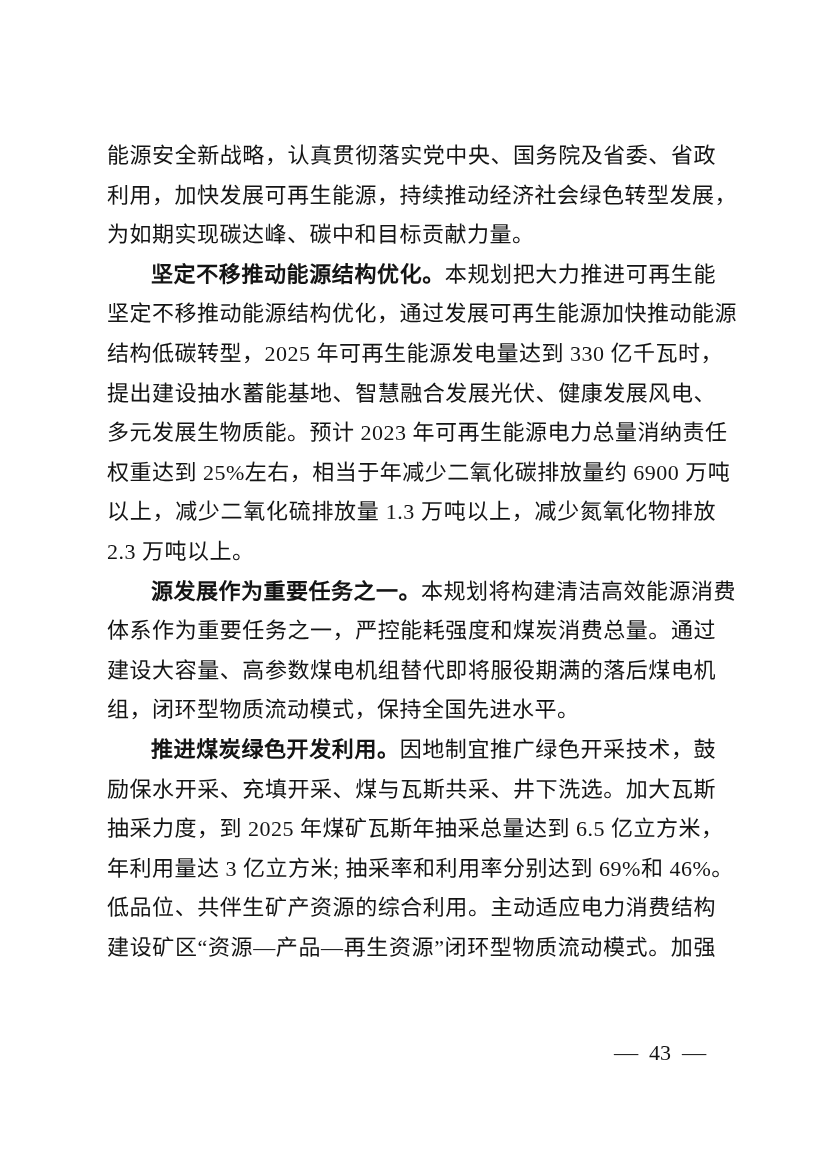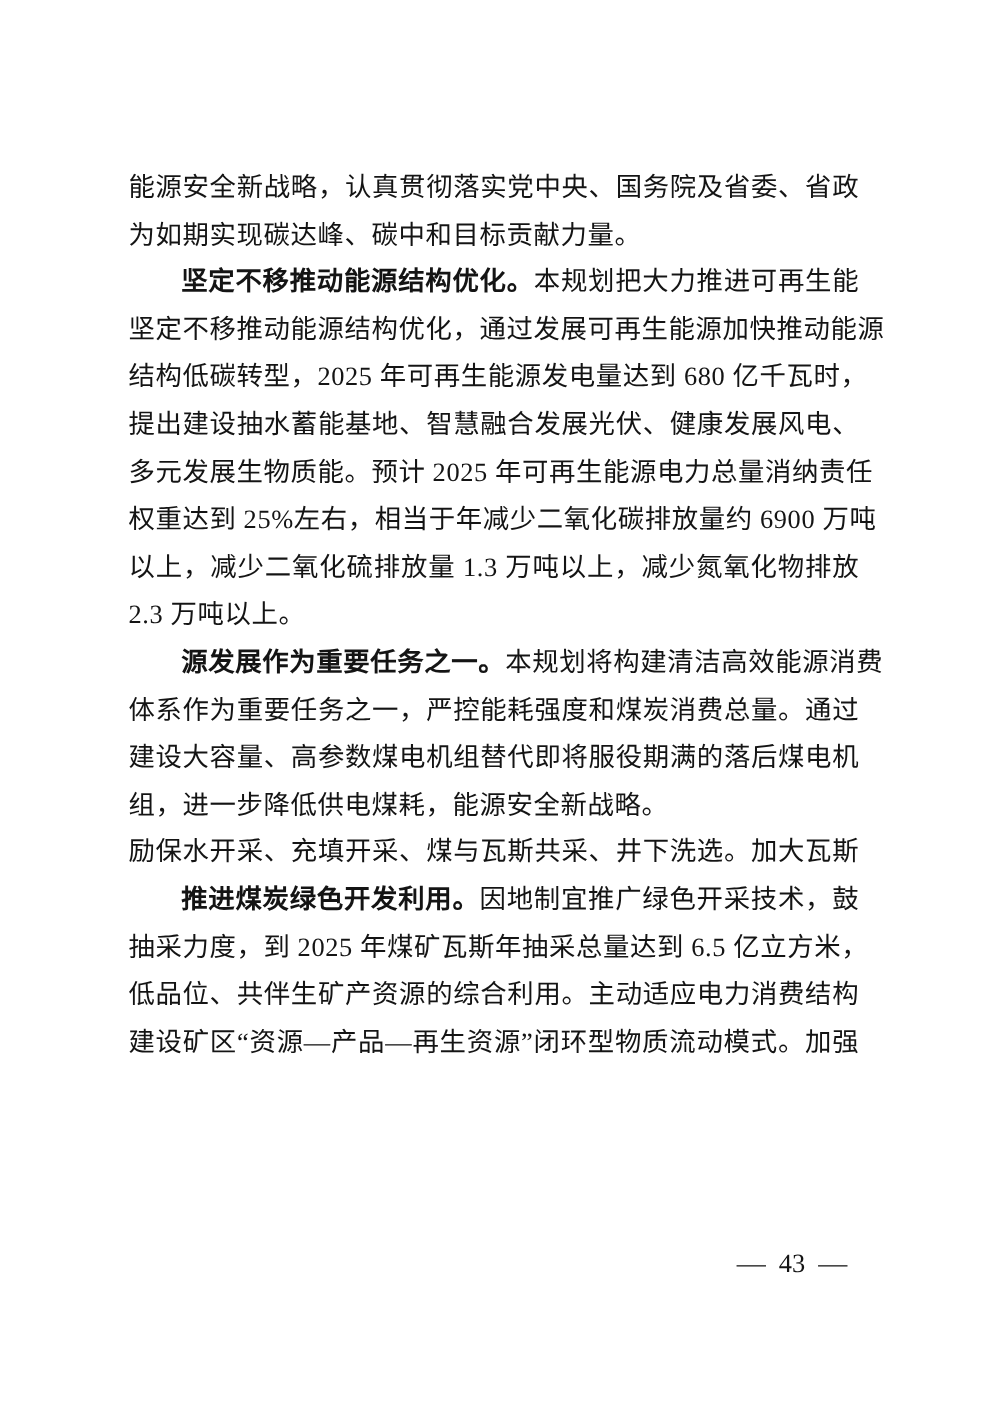--- a/index.html
+++ b/index.html
@@ -66,42 +66,44 @@
     transform: scaleX(1.1);
   }
 </style>
 </head>
 <body>
 
 <div class="page">
   <main class="text-body">
       <div class="paragraph">
         <div class="line">能源安全新战略，认真贯彻落实党中央、国务院及省委、省政</div>
+        <div class="line">利用，加快发展可再生能源，持续推动经济社会绿色转型发展，</div>
         <div class="line no-fill">为如期实现碳达峰、碳中和目标贡献力量。</div>
       </div>
       <div class="paragraph">
         <div class="line indent"><span class="lead-bold">坚定不移推动能源结构优化。</span>本规划把大力推进可再生能</div>
         <div class="line">坚定不移推动能源结构优化，通过发展可再生能源加快推动能源</div>
-        <div class="line">结构低碳转型，2025 年可再生能源发电量达到 680 亿千瓦时，</div>
+        <div class="line">结构低碳转型，2025 年可再生能源发电量达到 330 亿千瓦时，</div>
         <div class="line">提出建设抽水蓄能基地、智慧融合发展光伏、健康发展风电、</div>
-        <div class="line">多元发展生物质能。预计 2025 年可再生能源电力总量消纳责任</div>
+        <div class="line">多元发展生物质能。预计 2023 年可再生能源电力总量消纳责任</div>
         <div class="line">权重达到 25%左右，相当于年减少二氧化碳排放量约 6900 万吨</div>
         <div class="line">以上，减少二氧化硫排放量 1.3 万吨以上，减少氮氧化物排放</div>
         <div class="line no-fill">2.3 万吨以上。</div>
       </div>
       <div class="paragraph">
         <div class="line indent"><span class="lead-bold">源发展作为重要任务之一。</span>本规划将构建清洁高效能源消费</div>
         <div class="line">体系作为重要任务之一，严控能耗强度和煤炭消费总量。通过</div>
         <div class="line">建设大容量、高参数煤电机组替代即将服役期满的落后煤电机</div>
-        <div class="line no-fill">组，进一步降低供电煤耗，能源安全新战略。</div>
+        <div class="line no-fill">组，闭环型物质流动模式，保持全国先进水平。</div>
       </div>
       <div class="paragraph">
+        <div class="line indent"><span class="lead-bold">推进煤炭绿色开发利用。</span>因地制宜推广绿色开采技术，鼓</div>
         <div class="line">励保水开采、充填开采、煤与瓦斯共采、井下洗选。加大瓦斯</div>
-        <div class="line indent"><span class="lead-bold">推进煤炭绿色开发利用。</span>因地制宜推广绿色开采技术，鼓</div>
         <div class="line">抽采力度，到 2025 年煤矿瓦斯年抽采总量达到 6.5 亿立方米，</div>
+        <div class="line">年利用量达 3 亿立方米; 抽采率和利用率分别达到 69%和 46%。</div>
         <div class="line">低品位、共伴生矿产资源的综合利用。主动适应电力消费结构</div>
         <div class="line">建设矿区“资源—产品—再生资源”闭环型物质流动模式。加强</div>
       </div>
     </main>
 
   <div class="footer">
     <span class="dash">—</span>
     <span>43</span>
     <span class="dash">—</span>
   </div>

